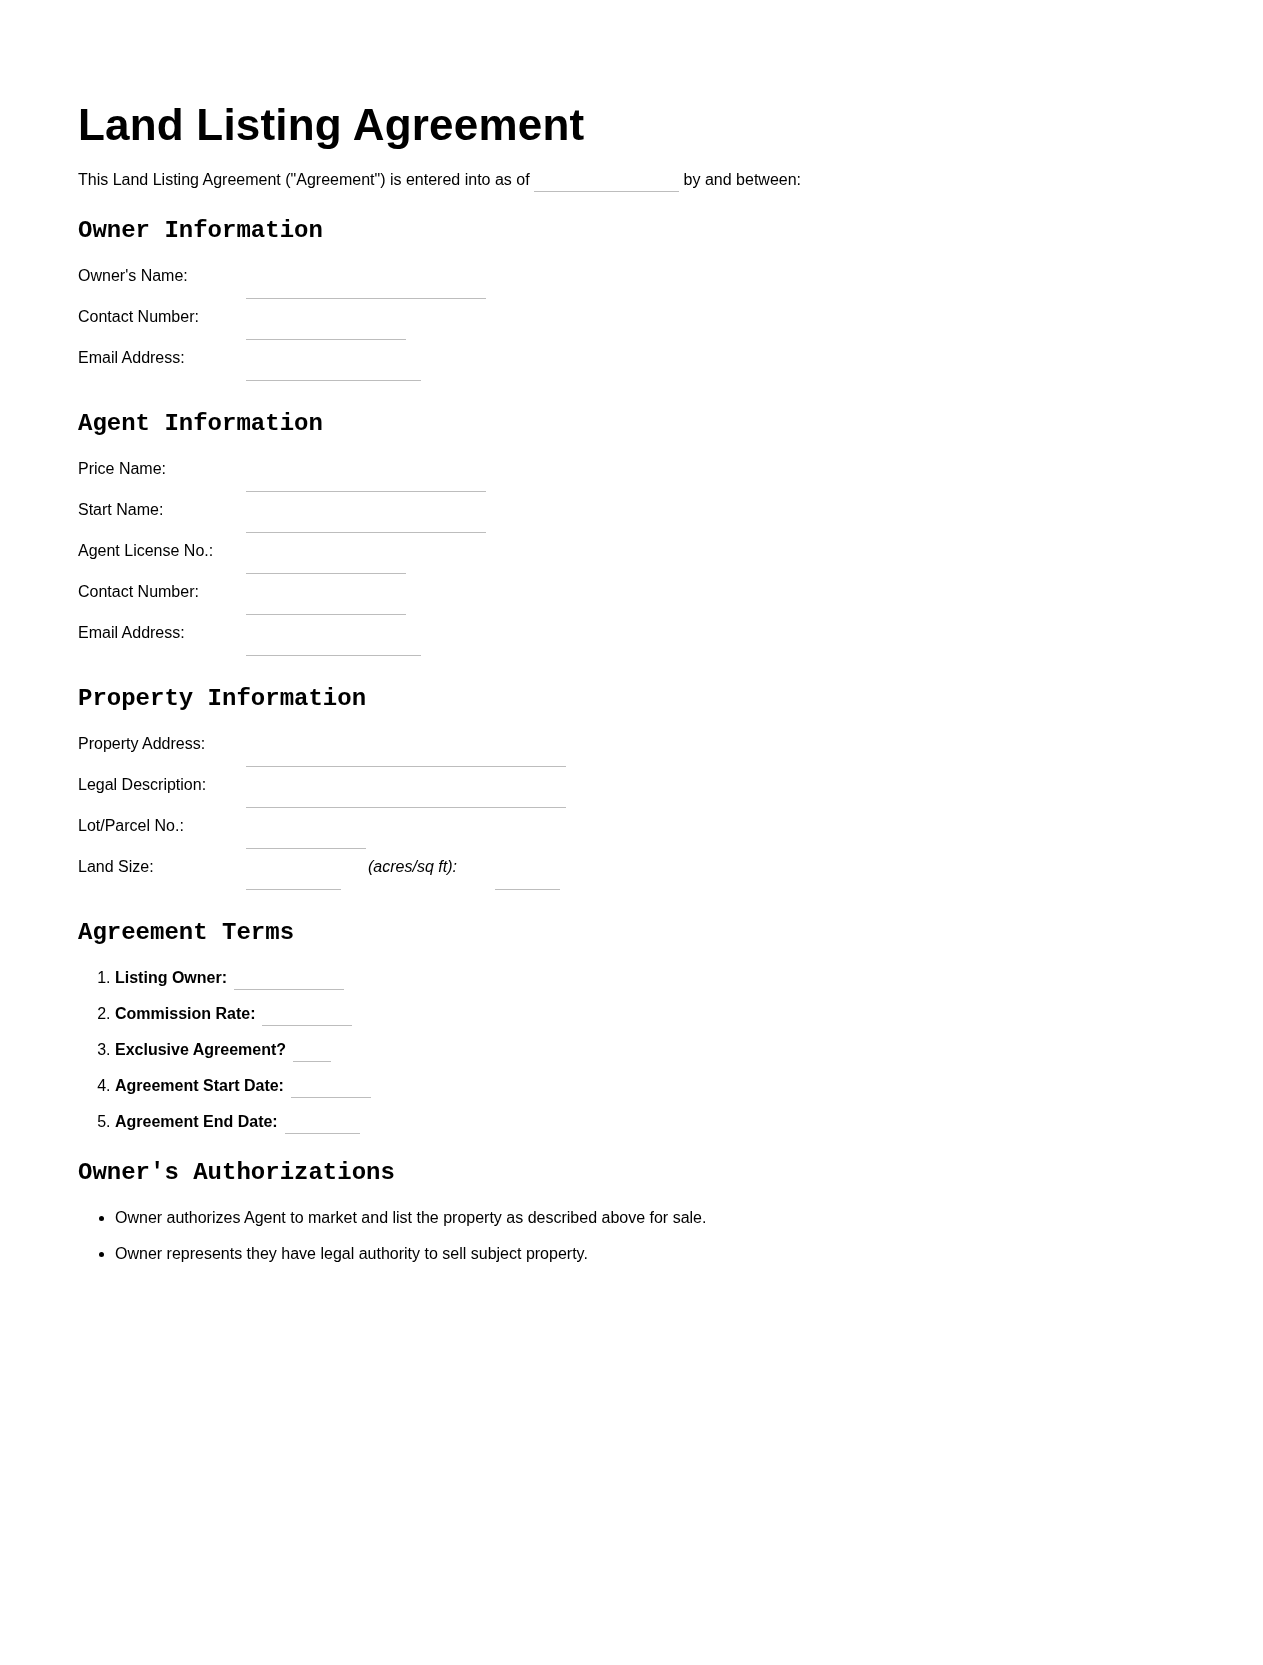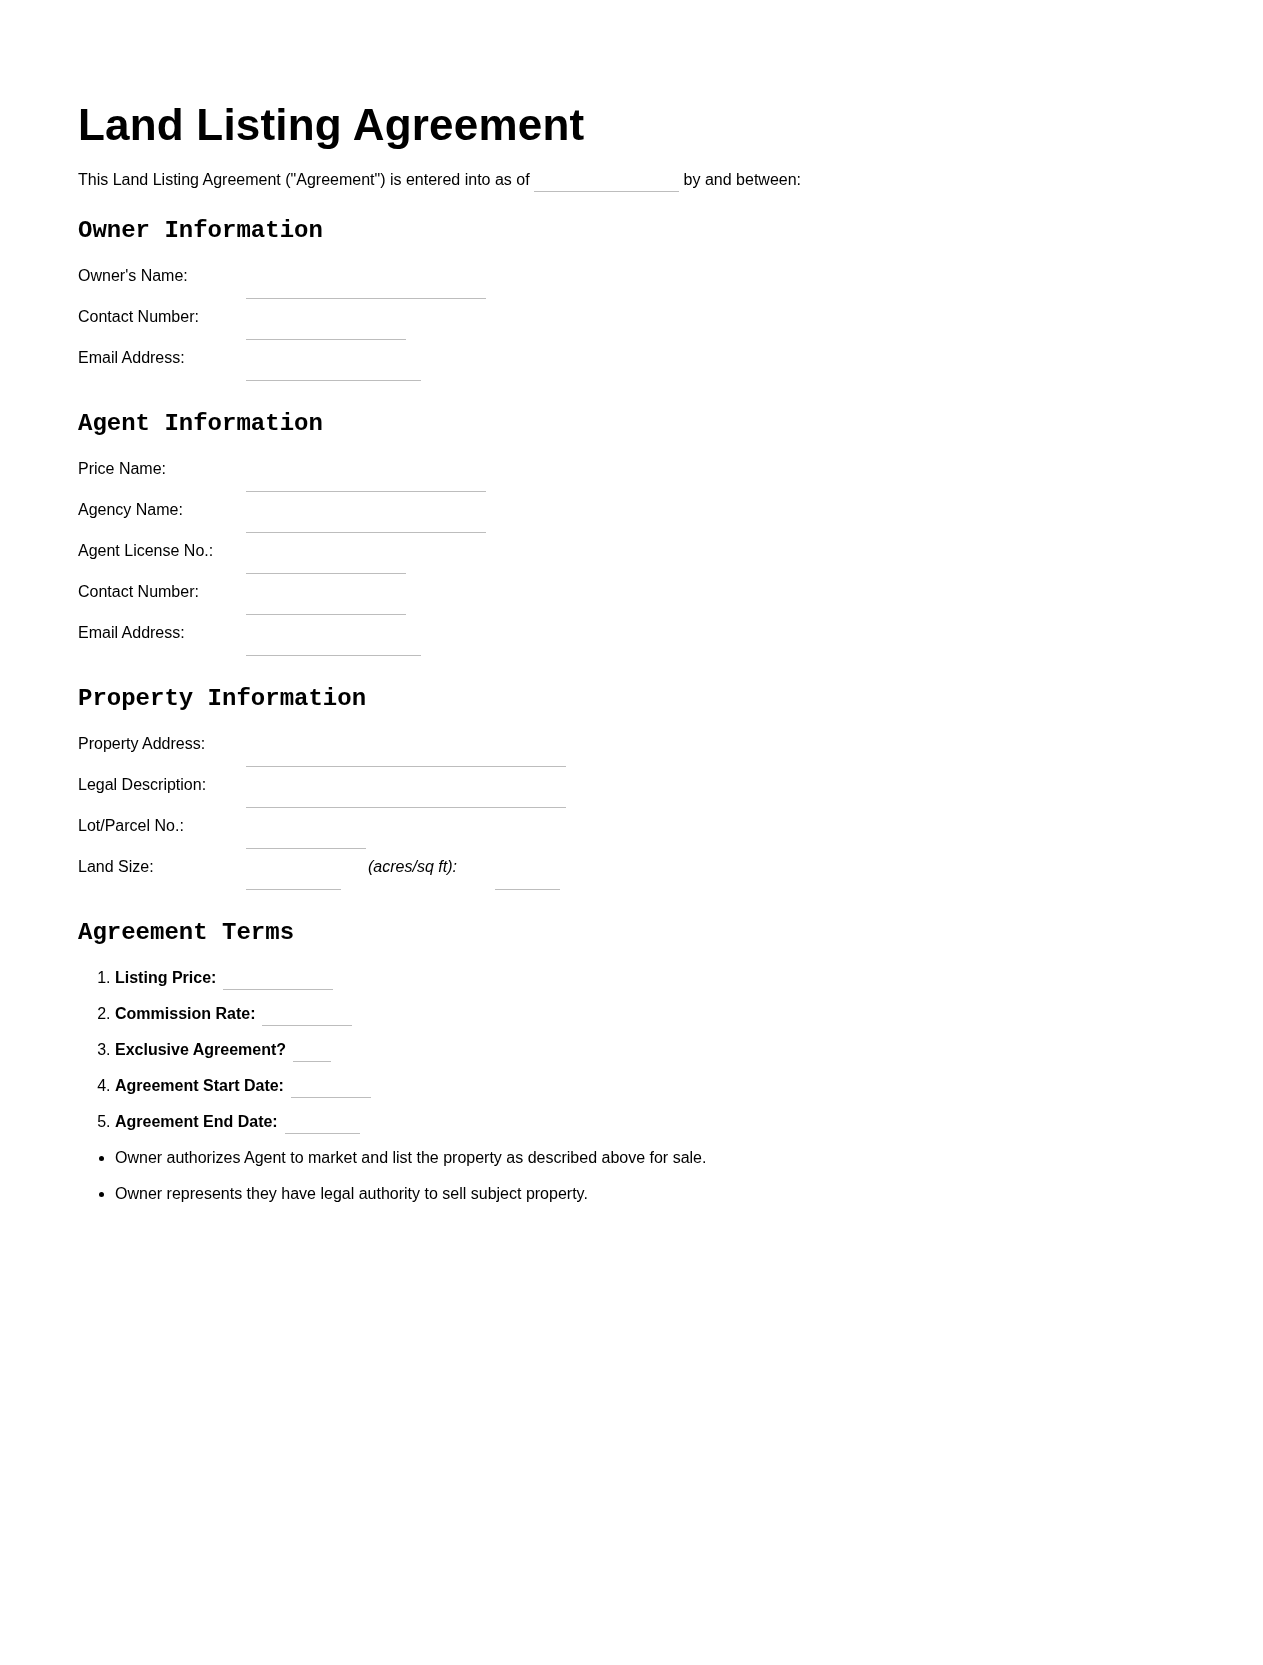--- a/index.html
+++ b/index.html
@@ -122,21 +122,21 @@
     <span class="field-blank w175"></span>
   </div>
 
   <h2 class="section-heading">Agent Information</h2>
 
   <div class="field-row">
     <span class="field-label">Price Name:</span>
     <span class="field-blank w240"></span>
   </div>
   <div class="field-row">
-    <span class="field-label">Agency Name:</span>
+    <span class="field-label">Start Name:</span>
     <span class="field-blank w240"></span>
   </div>
   <div class="field-row">
     <span class="field-label">Agent License No.:</span>
     <span class="field-blank w160"></span>
   </div>
   <div class="field-row">
     <span class="field-label">Contact Number:</span>
     <span class="field-blank w160"></span>
   </div>
@@ -162,26 +162,27 @@
   <div class="field-row">
     <span class="field-label">Land Size:</span>
     <span class="field-blank w95"></span>
     <span class="inline-suffix">(acres/sq ft):</span>
     <span class="field-blank w65 suffix-blank"></span>
   </div>
 
   <h2 class="section-heading">Agreement Terms</h2>
 
   <ol class="terms-list">
-    <li><span class="term-label">Listing Price:</span><span class="blank term-blank w110"></span></li>
+    <li><span class="term-label">Listing Owner:</span><span class="blank term-blank w110"></span></li>
     <li><span class="term-label">Commission Rate:</span><span class="blank term-blank w90"></span></li>
     <li><span class="term-label">Exclusive Agreement?</span><span class="blank term-blank w38"></span></li>
     <li><span class="term-label">Agreement Start Date:</span><span class="blank term-blank w80"></span></li>
     <li><span class="term-label">Agreement End Date:</span><span class="blank term-blank w75"></span></li>
   </ol>
 
+  <h2 class="section-heading">Owner's Authorizations</h2>
 
   <ul class="auth-list">
     <li>Owner authorizes Agent to market and list the property as described above for sale.</li>
     <li>Owner represents they have legal authority to sell subject property.</li>
   </ul>
 
 </div>
 
 </body></html>

